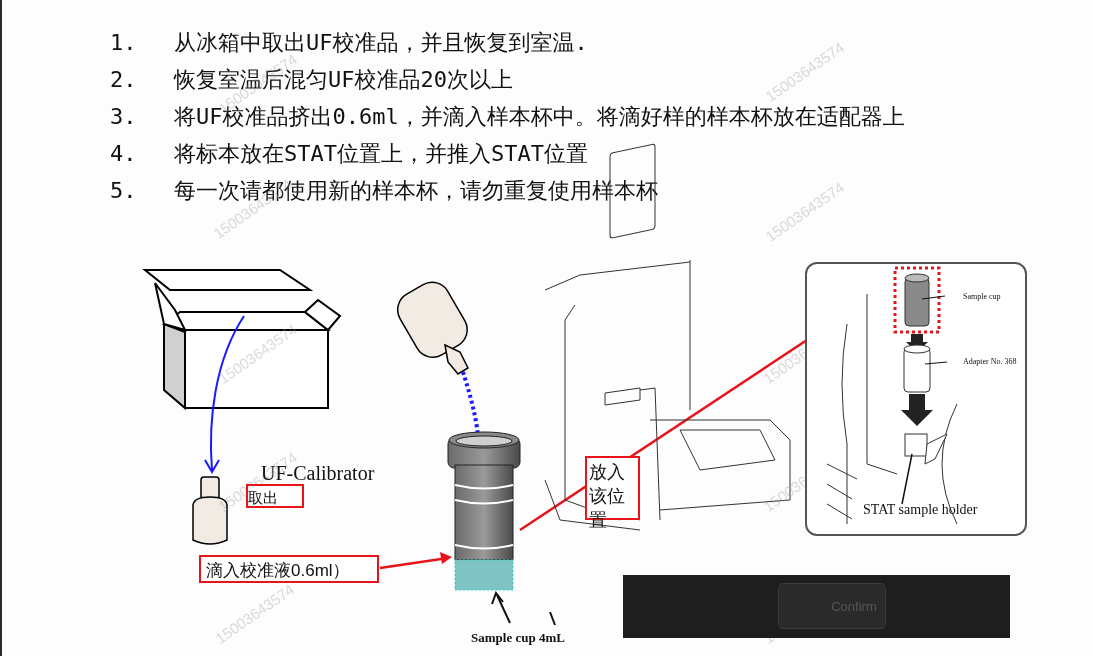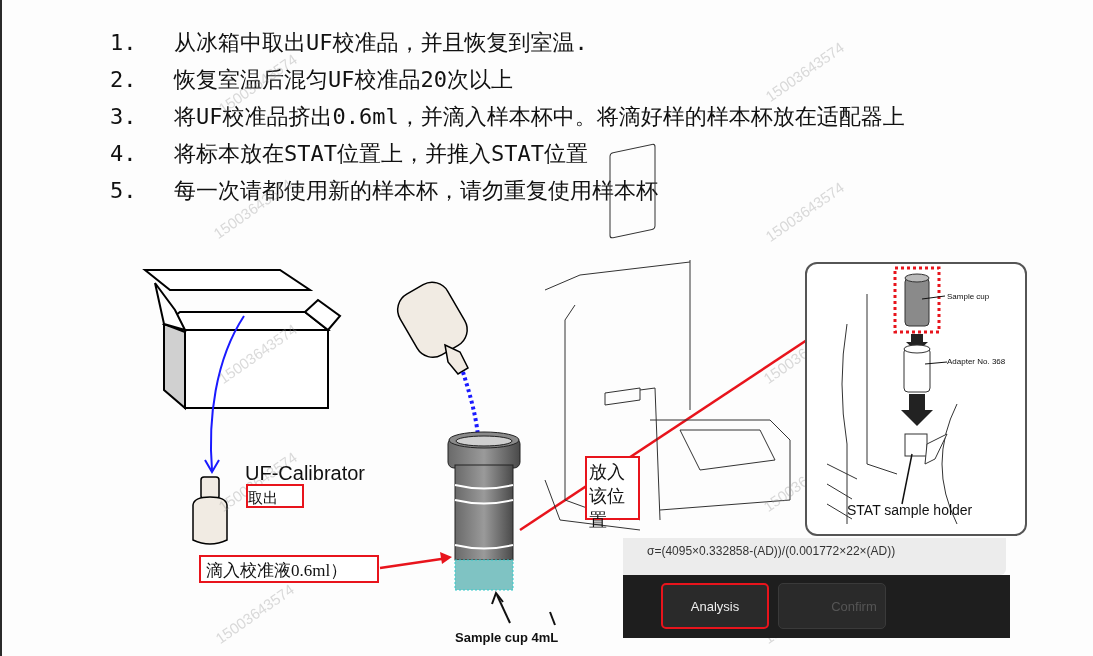--- a/index.html
+++ b/index.html
@@ -3,21 +3,21 @@
 <meta charset="utf-8">
 <style>
   html, body { margin:0; padding:0; }
   body { width:1093px; height:656px; background:#fdfdfd; position:relative; overflow:hidden; font-family:"DejaVu Sans", sans-serif; }
   .left-edge { position:absolute; left:0; top:0; width:2px; height:656px; background:#2a2a2a; }
   .steps { position:absolute; left:110px; top:24px; width:940px; }
   .step { display:flex; font-family:"DejaVu Sans Mono", monospace; font-size:22px; line-height:37px; color:#111; }
   .step .num { width:64px; flex:0 0 64px; }
   .step .txt { flex:1; }
   .wm { position:absolute; color:rgba(150,150,150,0.35); font-size:15px; transform:rotate(-35deg); transform-origin:left bottom; white-space:nowrap; font-family:"Liberation Sans", sans-serif; pointer-events:none; }
-  .lbl { position:absolute; font-family:Liberation Sans, sans-serif; color:#111; }
+  .lbl { position:absolute; font-family:Liberation Serif, serif; color:#111;margin-left:16px; }
   .redbox { position:absolute; border:2px solid #e8141c; background:#fff; color:#111; font-family:"DejaVu Sans", sans-serif; }
   .panel { position:absolute; left:805px; top:262px; width:218px; height:270px; border:2px solid #555; border-radius:12px; background:#fff; }
   .dialog { position:absolute; left:623px; top:538px; width:387px; height:102px; }
   .formula { position:absolute; left:0; top:0; width:383px; height:37px; background:#ececec; border-radius:0 0 6px 0; font-family:"Liberation Sans", sans-serif; font-size:12px; color:#333; padding:6px 0 0 24px; box-sizing:border-box; }
   .btnbar { position:absolute; left:0; top:37px; width:387px; height:63px; background:#1e1e1e; }
   .btn { position:absolute; top:8px; height:46px; width:108px; border-radius:5px; background:#2a2a2a; border:1px solid #3a3a3a; color:#eee; font-family:"Liberation Sans", sans-serif; font-size:13px; display:flex; align-items:center; justify-content:center; box-sizing:border-box; }
   .btn.disabled { color:#555;padding-left:44px; }
   .btn.hl { border:2px solid #e8141c; }
 </style>
 </head>
@@ -123,21 +123,21 @@
 <div class="wm" style="left:772px;top:228px">15003643574</div>
 <div class="wm" style="left:225px;top:370px">15003643574</div>
 <div class="wm" style="left:225px;top:498px">15003643574</div>
 <div class="wm" style="left:222px;top:630px">15003643574</div>
 <div class="wm" style="left:770px;top:370px">15003643574</div>
 <div class="wm" style="left:770px;top:498px">15003643574</div>
 <div class="wm" style="left:770px;top:630px">15003643574</div>
 
 <div class="lbl" style="left:245px;top:462px;font-size:20px">UF-Calibrator</div>
 <div class="redbox" style="left:246px;top:484px;width:58px;height:24px;font-size:15px;line-height:24px;padding-left:0;box-sizing:border-box">取出</div>
-<div class="redbox" style="left:199px;top:555px;width:180px;height:28px;font-size:17px;line-height:28px;padding-left:5px;box-sizing:border-box;font-family:Liberation Serif, serif">滴入校准液0.6ml）</div>
+<div class="redbox" style="left:199px;top:555px;width:180px;height:28px;font-size:17px;line-height:28px;padding-left:5px;box-sizing:border-box;font-family:Liberation Sans, sans-serif">滴入校准液0.6ml）</div>
 <div class="lbl" style="left:455px;top:630px;font-size:13px;font-weight:bold">Sample cup 4mL</div>
 <div class="redbox" style="left:585px;top:456px;width:55px;height:64px;font-size:18px;line-height:24px;padding:2px;box-sizing:border-box;word-break:break-all">放入该位置</div>
 
 <div class="panel">
   <svg width="218" height="270" style="position:absolute;left:0;top:0">
     <g stroke="#333" fill="none" stroke-width="1">
       <path d="M40,60 Q30,120 40,180 L40,260"></path>
       <path d="M60,30 L60,200 L90,210"></path>
       <path d="M150,140 Q120,200 150,260"></path>
       <path d="M20,200 L50,215 M20,220 L45,235 M20,240 L45,255"></path>
@@ -154,18 +154,16 @@
     <path d="M105,190 L95,240" stroke="#111" stroke-width="1.5"></path>
     <path d="M115,35 L138,32" stroke="#111"></path>
     <path d="M118,100 L140,98" stroke="#111"></path>
   </svg>
   <div class="lbl" style="left:140px;top:28px;font-size:8px">Sample cup</div>
   <div class="lbl" style="left:140px;top:93px;font-size:8px">Adapter No. 368</div>
   <div class="lbl" style="left:40px;top:238px;font-size:14px">STAT sample holder</div>
 </div>
 
 <div class="dialog">
-  <div class="formula">σ=(4095×0.332858-(AD))/(0.001772×22×(AD))</div>
   <div class="btnbar">
-    <div class="btn hl" style="left:38px">Analysis</div>
     <div class="btn disabled" style="left:155px">Confirm</div>
   </div>
 </div>
 
 </body></html>

